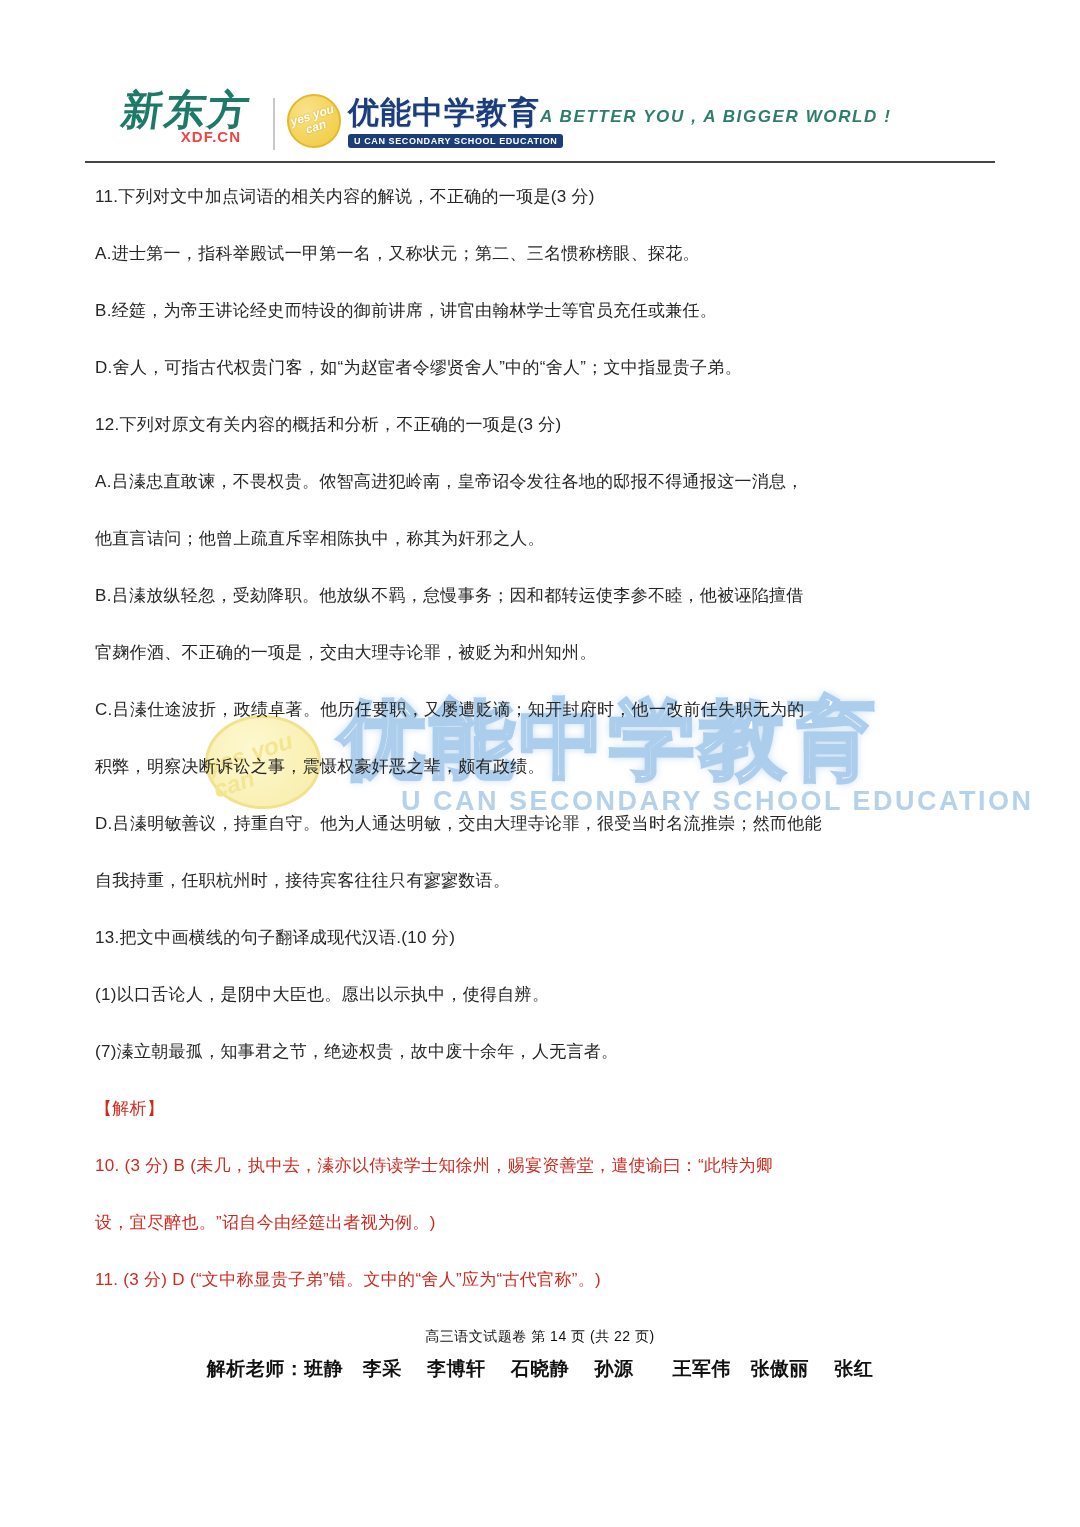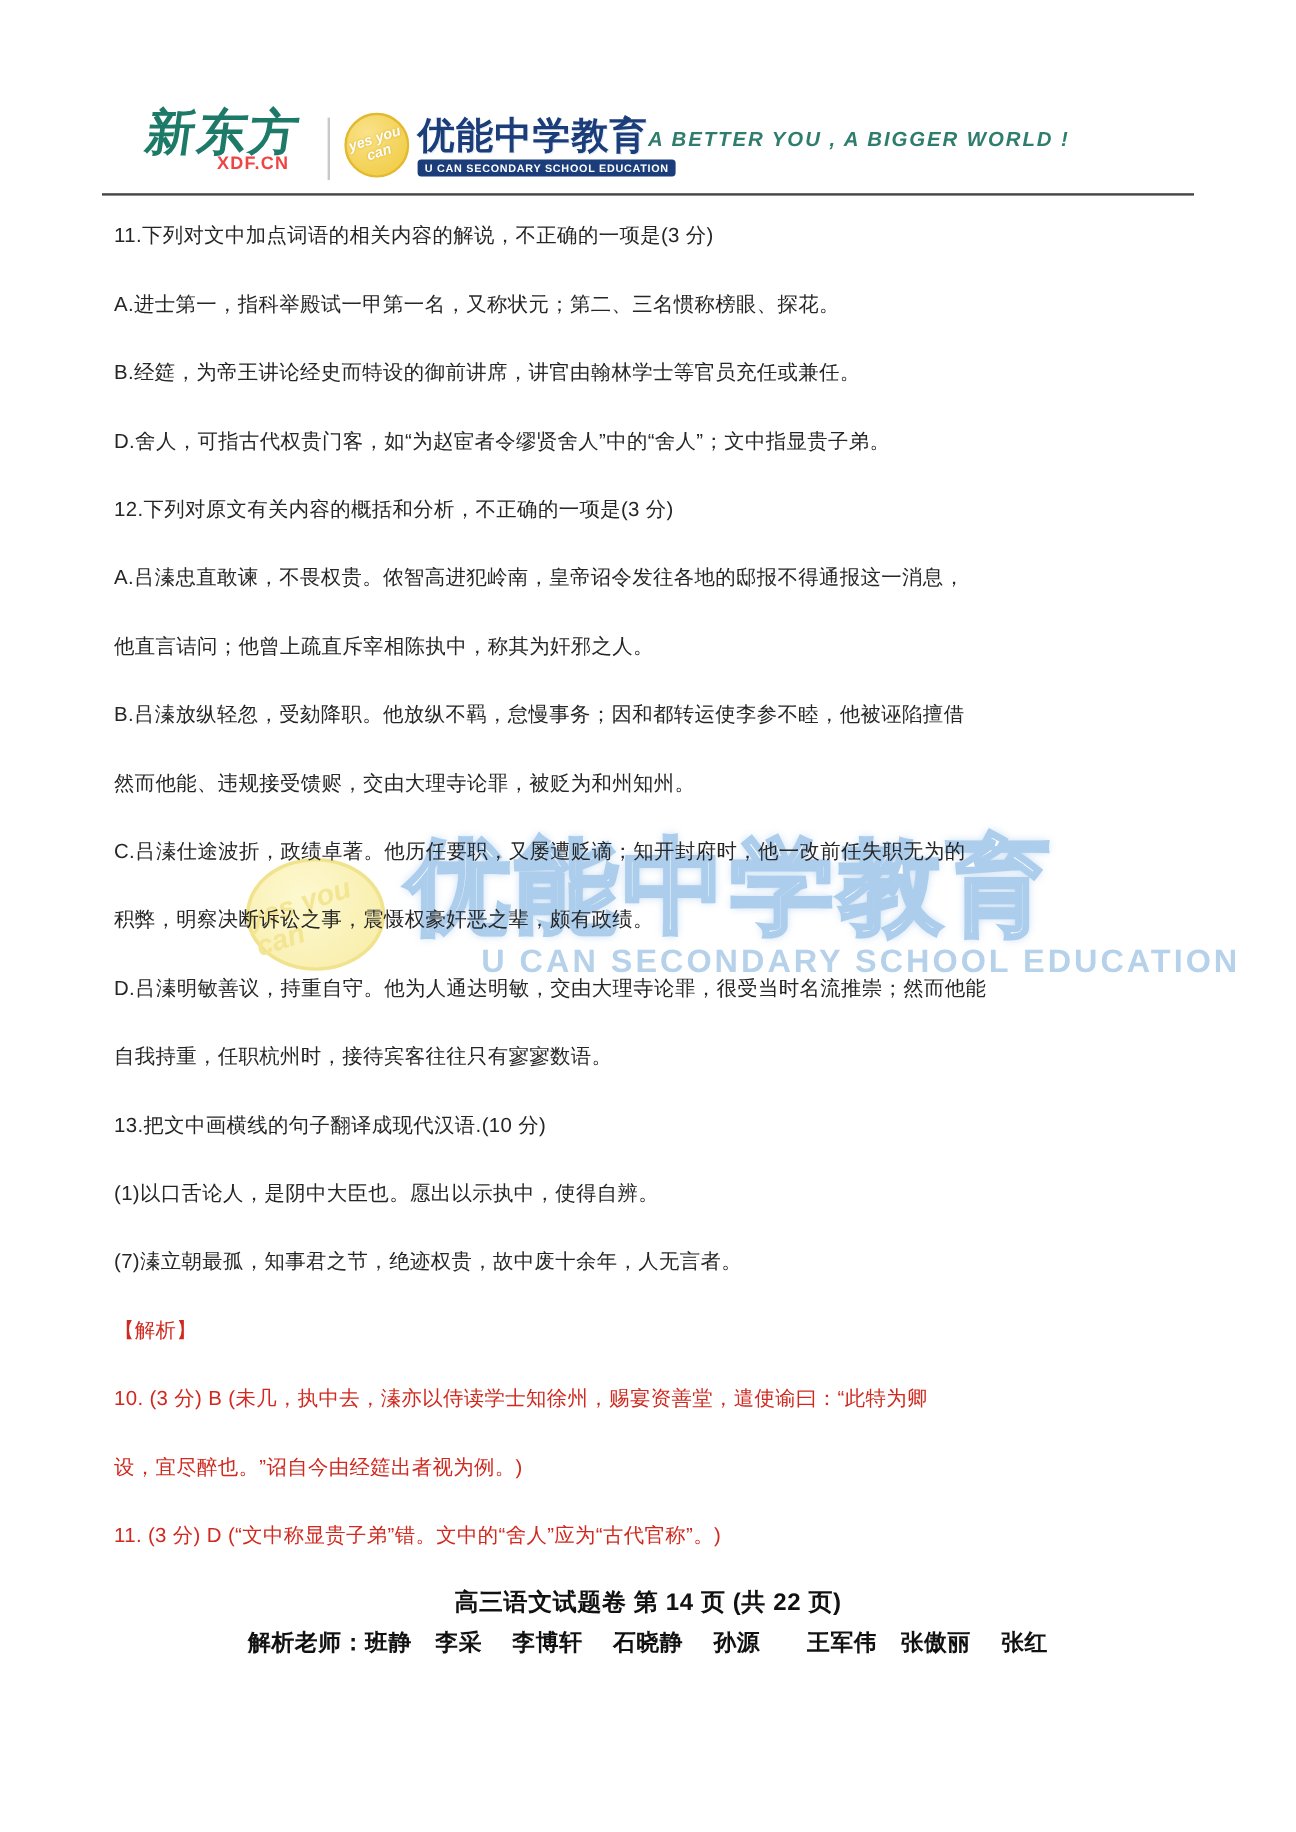--- a/index.html
+++ b/index.html
@@ -33,21 +33,21 @@
             text-shadow:0 0 4px rgba(255,255,255,.8); }
 
   
   .lines { position:relative; z-index:1; margin:19px 80px 0 95px; }
   .line { height:57px; display:flex; align-items:flex-start; line-height:30px;
           font-size:17px; letter-spacing:.3px; color:#262626; white-space:nowrap; }
   .line.red { color:#d02a20; }
 
   
   .footer { position:relative; z-index:1; text-align:center; color:#111111; }
-  .page-line { font-size:20px; font-weight:700; height:34px; line-height:28px; letter-spacing:.5px; }
+  .page-line { font-size:14px; font-weight:400; height:34px; line-height:28px; letter-spacing:.5px; }
   .teachers { font-size:19px; font-weight:700; letter-spacing:.5px; }
 </style>
 </head>
 <body>
 
 <div class="page">
 
   <div class="header">
     <div class="xdf-logo">
       <div class="xdf-name">新东方</div>
@@ -79,21 +79,21 @@
 
   <div class="lines">
     <div class="line">11.下列对文中加点词语的相关内容的解说，不正确的一项是(3 分)</div>
     <div class="line">A.进士第一，指科举殿试一甲第一名，又称状元；第二、三名惯称榜眼、探花。</div>
     <div class="line">B.经筵，为帝王讲论经史而特设的御前讲席，讲官由翰林学士等官员充任或兼任。</div>
     <div class="line">D.舍人，可指古代权贵门客，如“为赵宦者令缪贤舍人”中的“舍人”；文中指显贵子弟。</div>
     <div class="line">12.下列对原文有关内容的概括和分析，不正确的一项是(3 分)</div>
     <div class="line">A.吕溱忠直敢谏，不畏权贵。侬智高进犯岭南，皇帝诏令发往各地的邸报不得通报这一消息，</div>
     <div class="line">他直言诘问；他曾上疏直斥宰相陈执中，称其为奸邪之人。</div>
     <div class="line">B.吕溱放纵轻忽，受劾降职。他放纵不羁，怠慢事务；因和都转运使李参不睦，他被诬陷擅借</div>
-    <div class="line">然而他能、违规接受馈赆，交由大理寺论罪，被贬为和州知州。</div>
+    <div class="line">官麹作酒、不正确的一项是，交由大理寺论罪，被贬为和州知州。</div>
     <div class="line">C.吕溱仕途波折，政绩卓著。他历任要职，又屡遭贬谪；知开封府时，他一改前任失职无为的</div>
     <div class="line">积弊，明察决断诉讼之事，震慑权豪奸恶之辈，颇有政绩。</div>
     <div class="line">D.吕溱明敏善议，持重自守。他为人通达明敏，交由大理寺论罪，很受当时名流推崇；然而他能</div>
     <div class="line">自我持重，任职杭州时，接待宾客往往只有寥寥数语。</div>
     <div class="line">13.把文中画横线的句子翻译成现代汉语.(10 分)</div>
     <div class="line">(1)以口舌论人，是阴中大臣也。愿出以示执中，使得自辨。</div>
     <div class="line">(7)溱立朝最孤，知事君之节，绝迹权贵，故中废十余年，人无言者。</div>
     <div class="line red">【解析】</div>
     <div class="line red">10. (3 分) B (未几，执中去，溱亦以侍读学士知徐州，赐宴资善堂，遣使谕曰：“此特为卿</div>
     <div class="line red">设，宜尽醉也。”诏自今由经筵出者视为例。)</div>

